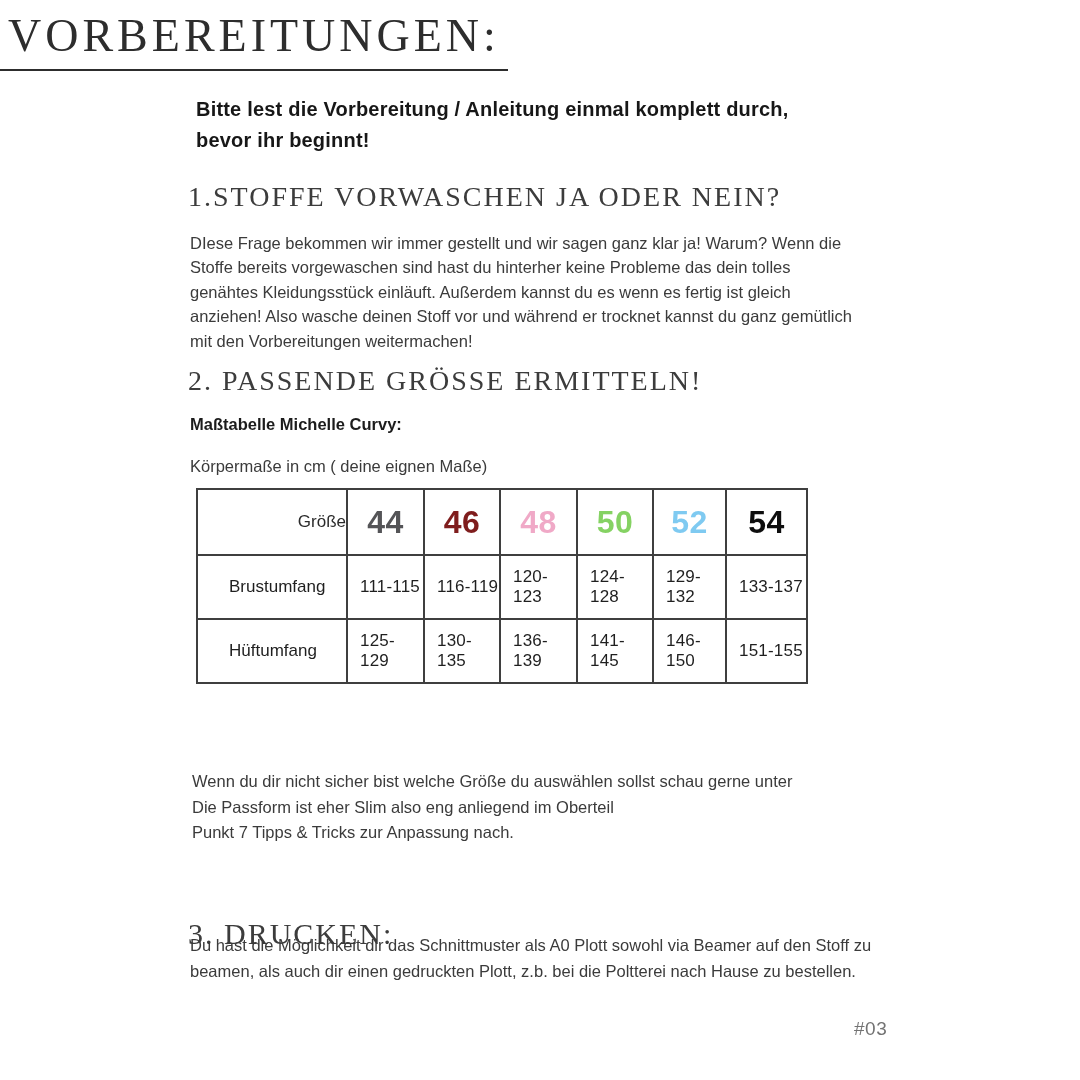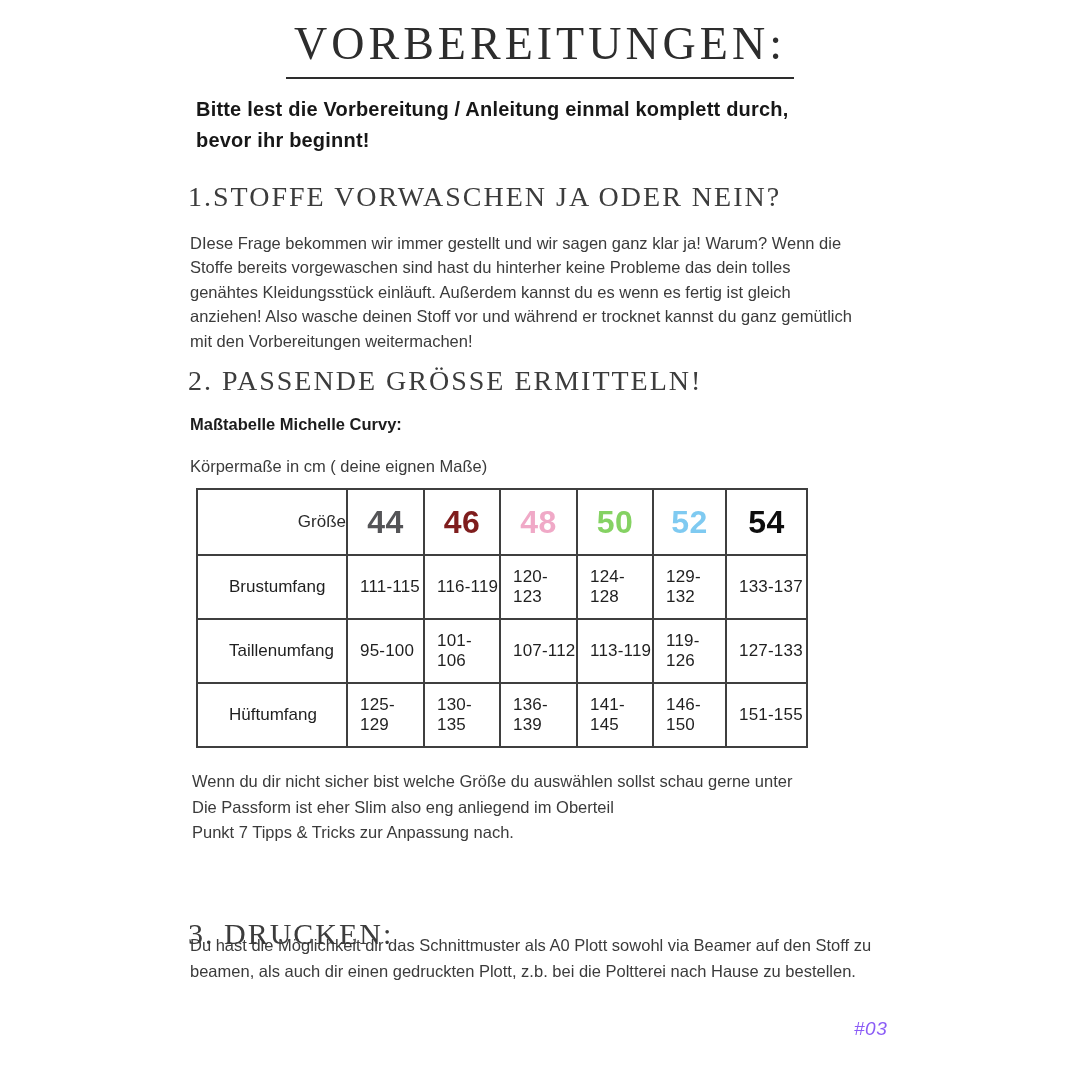--- a/index.html
+++ b/index.html
@@ -13,24 +13,24 @@
     height: 1080px;
     background: #ffffff;
     font-family: "Liberation Sans", sans-serif;
     color: #3a3a3a;
     overflow: hidden;
   }
 
   
   .title-wrap {
     position: absolute;
-    top: 17px;
+    top: 9px;
     left: 0;
     width: 100%;
-    text-align: center;
+    text-align: left;
   }
   .title {
     display: inline-block;
     font-family: "Liberation Serif", serif;
     font-weight: 300;
     font-size: 46px;
     letter-spacing: 4px;
     color: #2d2d2d;
     border-bottom: 2px solid #2d2d2d;
     padding: 0 8px 7px 8px;
@@ -143,23 +143,22 @@
     line-height: 1.55;
     color: #3b3b3b;
   }
 
   
   .page-number {
     position: absolute;
     top: 1018px;
     left: 854px;
     font-size: 19px;
-    color: #8b5cf6;
+    color: #737373;
     letter-spacing: 0.5px;
-    font-style: italic;
   }
 </style>
 </head>
 <body>
 
 <div class="page">
 
   <div class="title-wrap">
     <div class="title">VORBEREITUNGEN:</div>
   </div>
@@ -199,29 +198,20 @@
     <tr>
       <td class="row-label">Brustumfang</td>
       <td class="value-cell">111-115</td>
       <td class="value-cell">116-119</td>
       <td class="value-cell">120-123</td>
       <td class="value-cell">124-128</td>
       <td class="value-cell">129-132</td>
       <td class="value-cell">133-137</td>
     </tr>
     <tr>
-      <td class="row-label">Taillenumfang</td>
-      <td class="value-cell">95-100</td>
-      <td class="value-cell">101-106</td>
-      <td class="value-cell">107-112</td>
-      <td class="value-cell">113-119</td>
-      <td class="value-cell">119-126</td>
-      <td class="value-cell">127-133</td>
-    </tr>
-    <tr>
       <td class="row-label">Hüftumfang</td>
       <td class="value-cell">125-129</td>
       <td class="value-cell">130-135</td>
       <td class="value-cell">136-139</td>
       <td class="value-cell">141-145</td>
       <td class="value-cell">146-150</td>
       <td class="value-cell">151-155</td>
     </tr>
   </tbody>
     </table>

